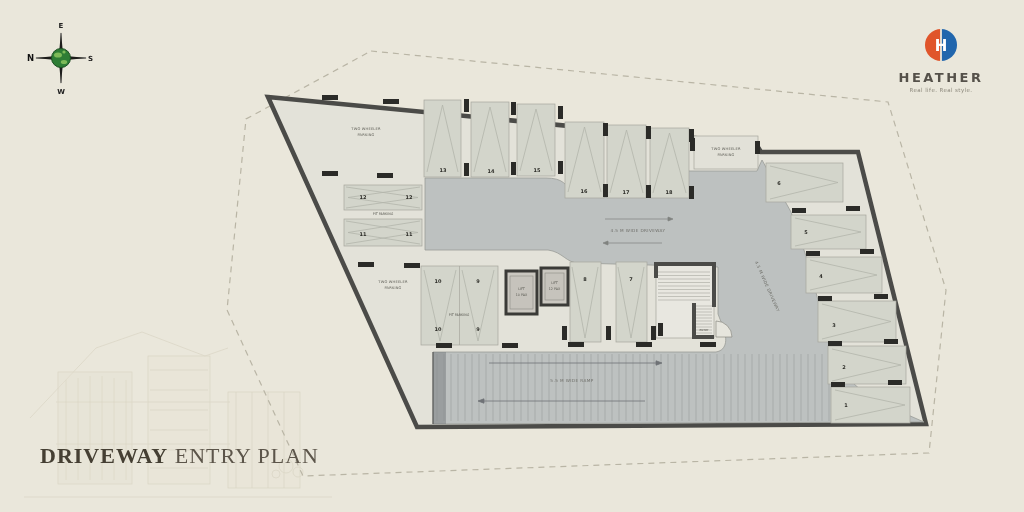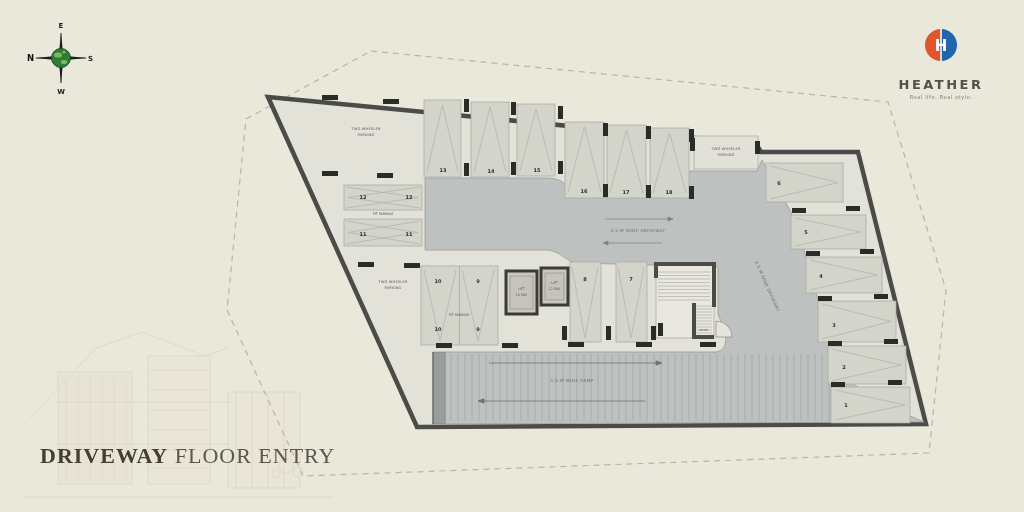--- a/index.html
+++ b/index.html
@@ -3,21 +3,21 @@
 <meta charset="utf-8">
 <style>
   html,body{margin:0;padding:0;}
   body{font-family:"DejaVu Sans",sans-serif;}
   #stage{position:relative;width:1024px;height:512px;background:#eae7db;overflow:hidden;}
   #planSvg{position:absolute;left:0;top:0;}
   
   #compass{position:absolute;left:24px;top:18px;width:74px;height:78px;}
   
   #brand{position:absolute;right:18px;top:28px;width:130px;text-align:center;}
-  #brand .name{font-size:13px;font-weight:700;letter-spacing:2.5px;color:#55514a;margin-top:15px;}
+  #brand .name{font-size:13px;font-weight:700;letter-spacing:2.5px;color:#55514a;margin-top:8px;}
   #brand .tagline{font-size:5.5px;letter-spacing:.4px;color:#8d897d;margin-top:2px;}
   
   #title{position:absolute;left:40px;top:443px;font-family:"Liberation Serif","DejaVu Serif",serif;font-size:22px;color:#554e40;letter-spacing:1px;white-space:nowrap;}
   #title .b{font-weight:700;color:#453f33;}
   #title .r{font-weight:400;color:#5c554a;}
   svg text{font-family:"DejaVu Sans",sans-serif;}
   .num{font-size:5px;font-weight:700;fill:#2e2e29;text-anchor:middle;}
   .lbl{font-size:3.6px;fill:#5c5c55;text-anchor:middle;letter-spacing:.2px;}
   .lbl2{font-size:3.3px;fill:#5c5c55;text-anchor:middle;}
   .drv{font-size:4.2px;fill:#6e6e68;text-anchor:middle;letter-spacing:.4px;}
@@ -264,16 +264,16 @@
       <path d="M17,1 A16,16 0 0,0 17,33 Z" fill="#e0552b"></path>
       <path d="M17,1 A16,16 0 0,1 17,33 Z" fill="#2166ad"></path>
       <rect x="16.1" y="0" width="1.8" height="34" fill="#eae7db"></rect>
       <text x="17" y="22.5" font-size="15" font-weight="700" fill="#ffffff" text-anchor="middle" font-family="'DejaVu Sans',sans-serif">H</text>
     </svg>
     <div class="name">HEATHER</div>
     <div class="tagline">Real life. Real style.</div>
   </div>
 
   <div id="title">
-    <span class="b">DRIVEWAY</span><span class="r"> FLOOR ENTRY</span>
+    <span class="b">DRIVEWAY</span><span class="r"> ENTRY PLAN</span>
   </div>
 
 </div>
 
 </body></html>

